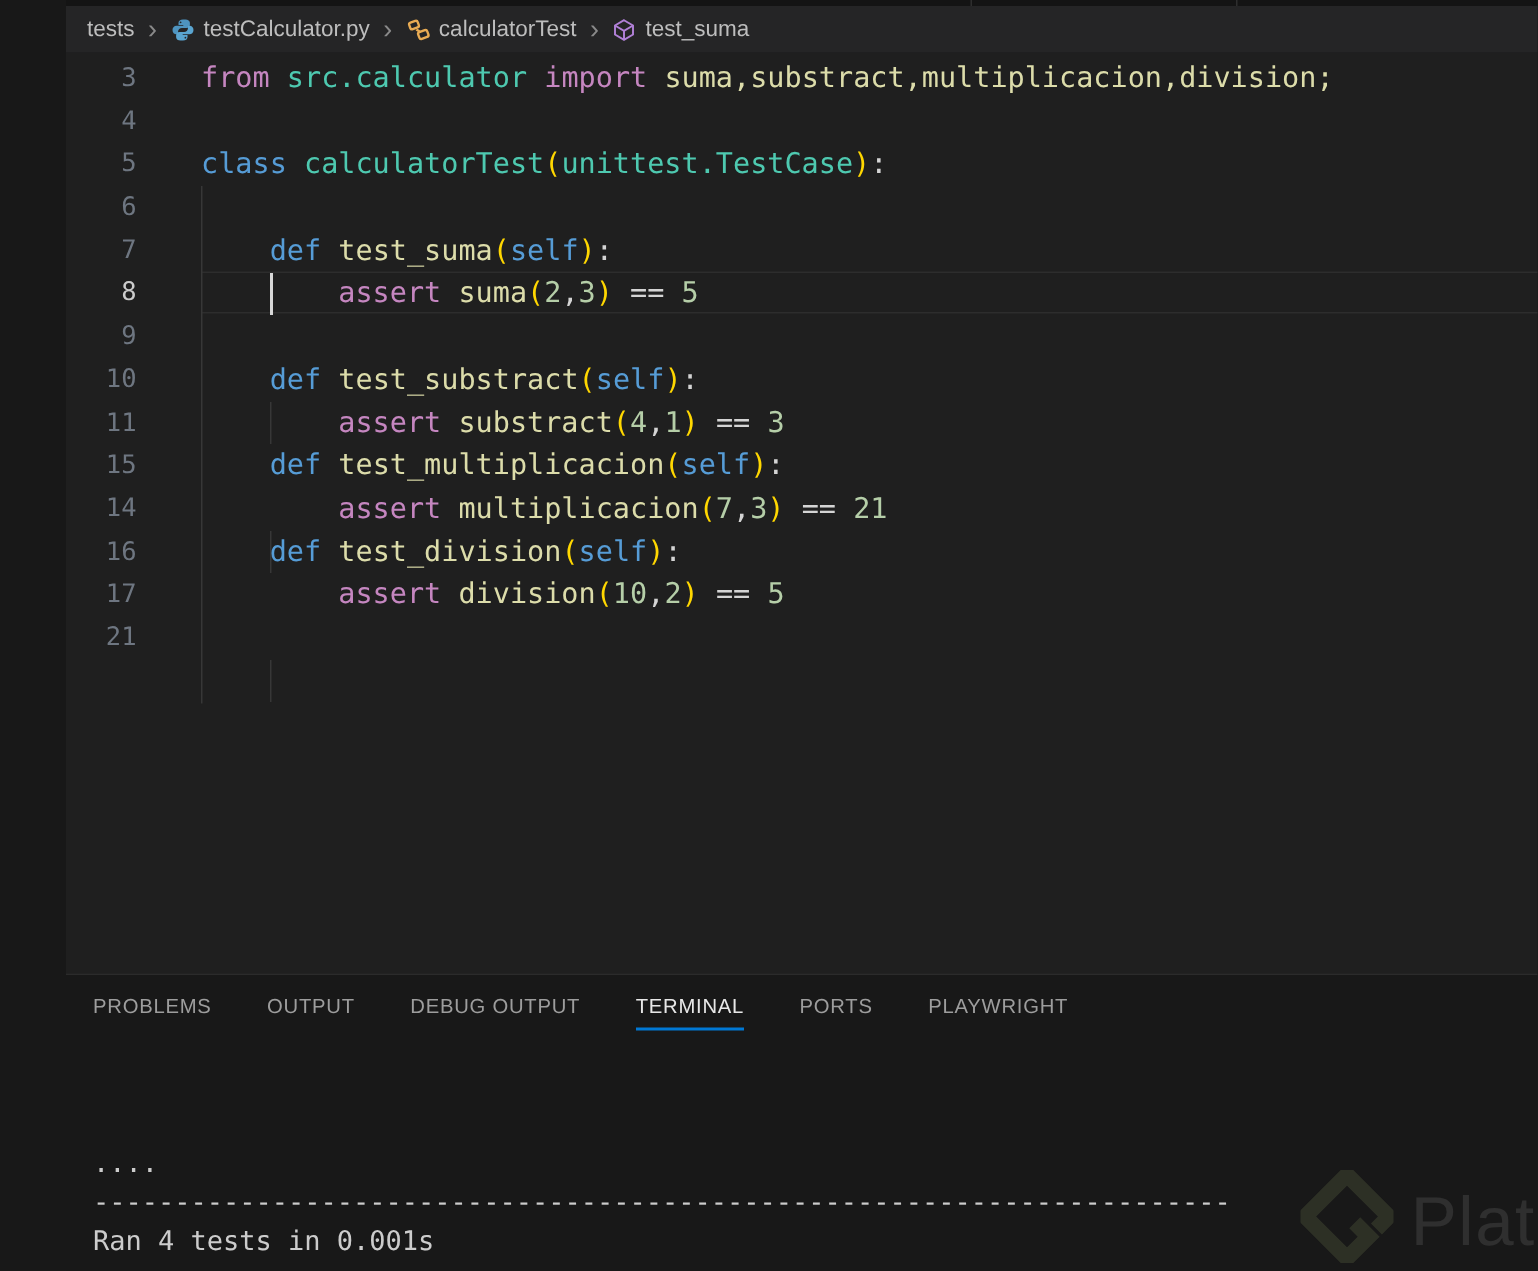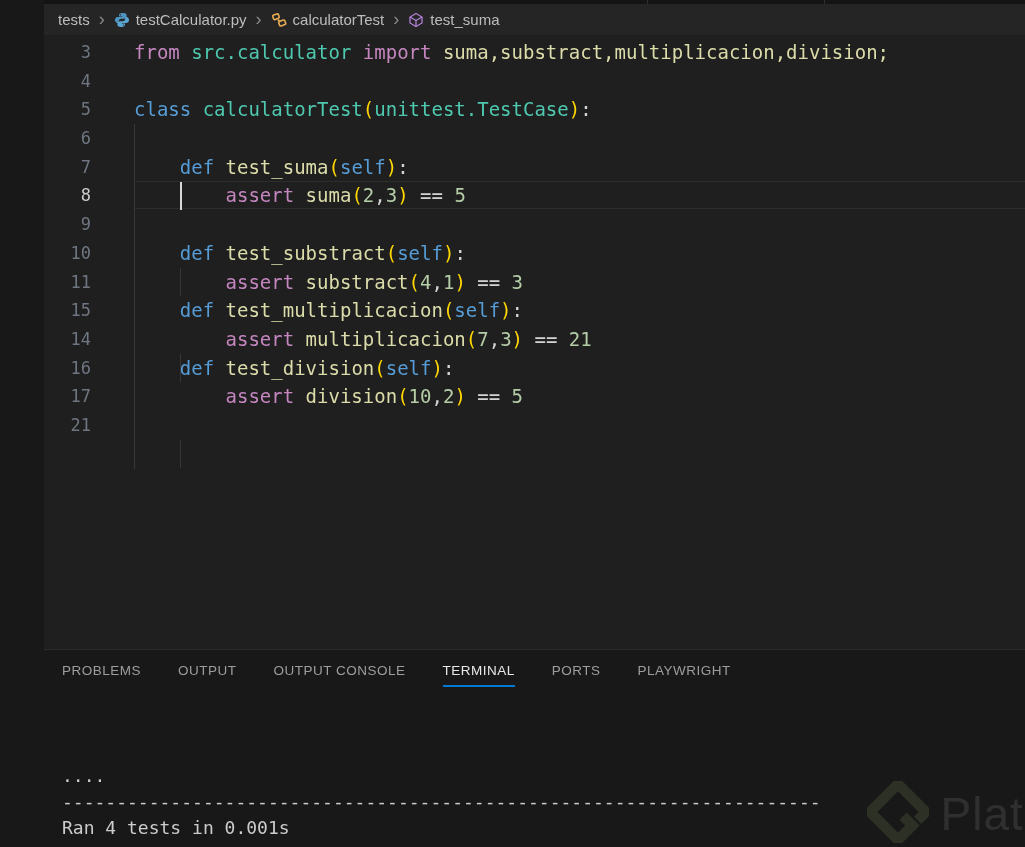--- a/index.html
+++ b/index.html
@@ -182,21 +182,21 @@
           <span class="gutter">21</span>
           <span class="code"></span>
         </div>
       </div>
   </div>
 
   <div class="panel">
     <div class="tabs">
         <div class="tab">PROBLEMS</div>
         <div class="tab">OUTPUT</div>
-        <div class="tab">OUTPUT CONSOLE</div>
+        <div class="tab">DEBUG OUTPUT</div>
         <div class="tab active">TERMINAL</div>
         <div class="tab">PORTS</div>
         <div class="tab">PLAYWRIGHT</div>
       </div>
     <div class="terminal">
       <div><div>....</div><div>----------------------------------------------------------------------</div><div>Ran 4 tests in 0.001s</div><div>&nbsp;</div></div>
       
     </div>
     <div class="watermark">
       <span>

